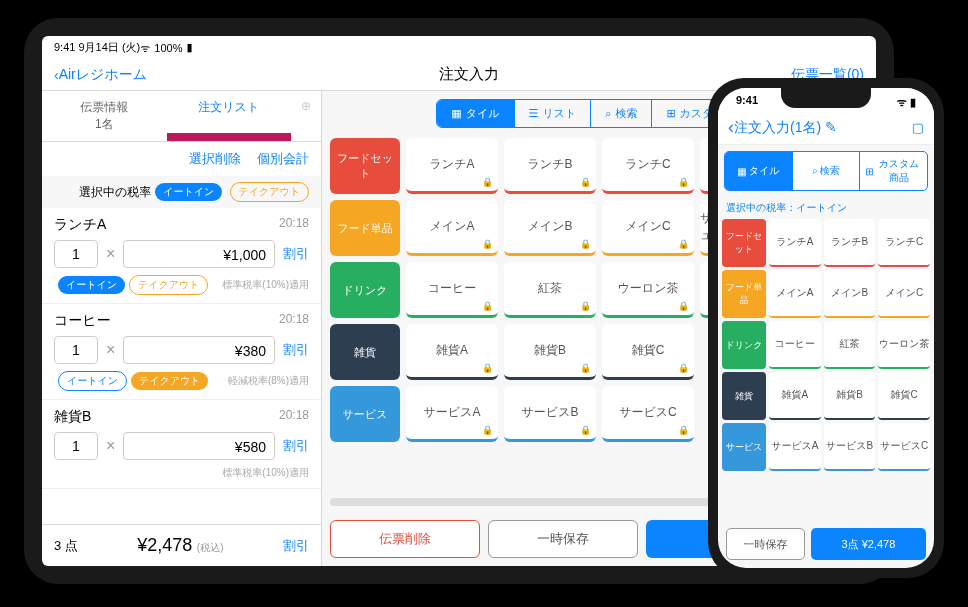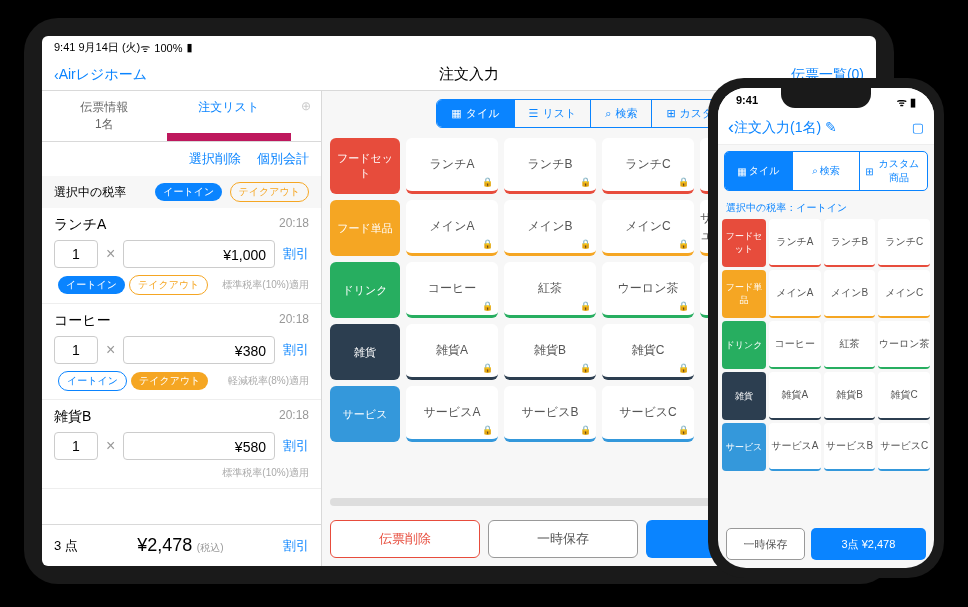--- a/index.html
+++ b/index.html
@@ -11,21 +11,21 @@
 .nav-bar{display:flex;align-items:center;padding:6px 12px;border-bottom:1px solid #d9d9d9}
 .nav-back{color:#0a84ff;font-size:14px;display:flex;align-items:center;cursor:pointer}
 .nav-title{flex:1;text-align:center;font-size:15px;font-weight:400}
 .nav-right{color:#0a84ff;font-size:14px}
 .main{flex:1;display:flex;overflow:hidden}
 .sidebar{width:280px;border-right:1px solid #d9d9d9;display:flex;flex-direction:column}
 .tabs{display:flex;border-bottom:1px solid #d9d9d9}
 .tab{flex:1;text-align:center;padding:8px 4px;font-size:12px;color:#666;cursor:pointer}
 .tab.active{color:#0a84ff;border-bottom:8px solid #be185d}
 .sub-actions{display:flex;justify-content:flex-end;gap:16px;padding:8px 12px;font-size:13px;color:#0a84ff}
-.tax-row{display:flex;align-items:center;justify-content:space-between;padding:6px 12px;font-size:12px;background:#f7f7f7}
+.tax-row{display:flex;align-items:center;justify-content:flex-end;padding:6px 12px;font-size:12px;background:#f7f7f7}
 .pill{display:inline-block;padding:2px 8px;border-radius:10px;font-size:10px;margin-left:4px}
 .pill.blue{background:#0a84ff;color:#fff}
 .pill.blue-o{color:#0a84ff;border:1px solid #0a84ff}
 .pill.orange{background:#f5a623;color:#fff}
 .pill.orange-o{color:#f5a623;border:1px solid #f5a623}
 .items{flex:1;overflow:auto}
 .item{padding:8px 12px;border-bottom:1px solid #eee}
 .item-head{display:flex;justify-content:space-between;font-size:14px;margin-bottom:6px}
 .item-time{color:#999;font-size:12px}
 .item-body{display:flex;align-items:center;gap:8px}

